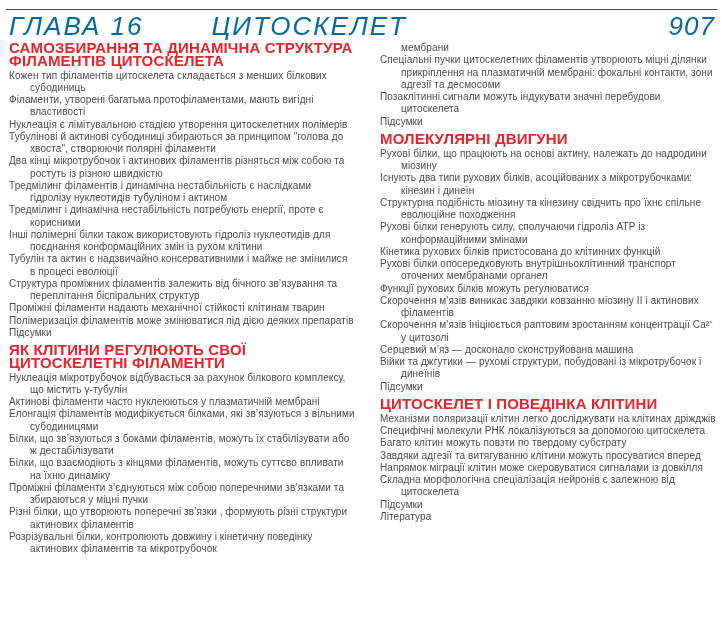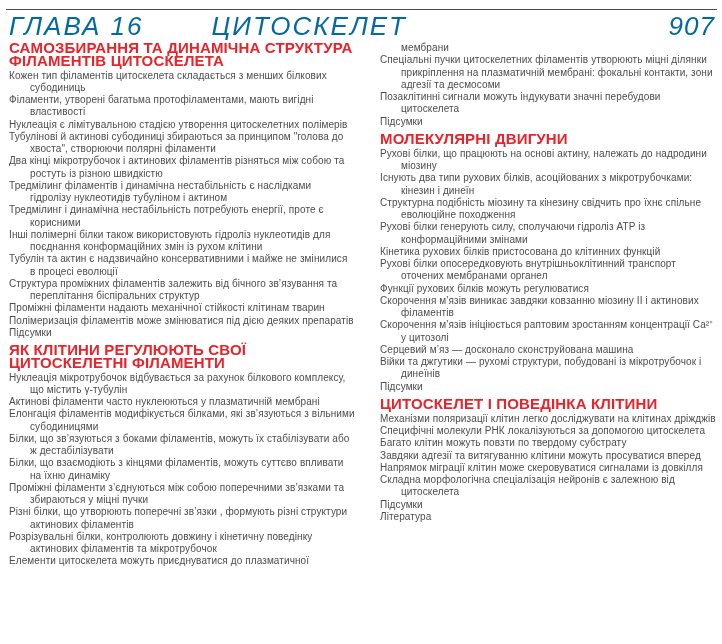--- a/index.html
+++ b/index.html
@@ -105,21 +105,20 @@
         <div class="block italic">Підсумки</div>
         <div class="block heading">ЯК КЛІТИНИ РЕГУЛЮЮТЬ СВОЇ ЦИТОСКЕЛЕТНІ ФІЛАМЕНТИ</div>
         <div class="block entry">Нуклеація мікротрубочок відбувається за рахунок білкового комплексу, що містить γ-тубулін</div>
         <div class="block entry">Актинові філаменти часто нуклеюються у плазматичній мембрані</div>
         <div class="block entry">Елонгація філаментів модифікується білками, які зв’язуються з вільними субодиницями</div>
         <div class="block entry">Білки, що зв’язуються з боками філаментів, можуть їх стабілізувати або ж дестабілізувати</div>
         <div class="block entry">Білки, що взаємодіють з кінцями філаментів, можуть суттєво впливати на їхню динаміку</div>
         <div class="block entry">Проміжні філаменти з’єднуються між собою поперечними зв’язками та збираються у міцні пучки</div>
         <div class="block entry">Різні білки, що утворюють поперечні зв’язки , формують різні структури актинових філаментів</div>
         <div class="block entry">Розрізувальні білки, контролюють довжину і кінетичну поведінку актинових філаментів та мікротрубочок</div>
-        <div class="block entry">Елементи цитоскелета можуть приєднуватися до плазматичної</div>
       </div>
     <div class="col right">
         <div class="block cont">мембрани</div>
         <div class="block entry">Спеціальні пучки цитоскелетних філаментів утворюють міцні ділянки прикріплення на плазматичній мембрані: фокальні контакти, зони адгезії та десмосоми</div>
         <div class="block entry">Позаклітинні сигнали можуть індукувати значні перебудови цитоскелета</div>
         <div class="block italic">Підсумки</div>
         <div class="block heading">МОЛЕКУЛЯРНІ ДВИГУНИ</div>
         <div class="block entry">Рухові білки, що працюють на основі актину, належать до надродини міозину</div>
         <div class="block entry">Існують два типи рухових білків, асоційованих з мікротрубочками: кінезин і динеїн</div>
         <div class="block entry">Структурна подібність міозину та кінезину свідчить про їхнє спільне еволюційне походження</div>

